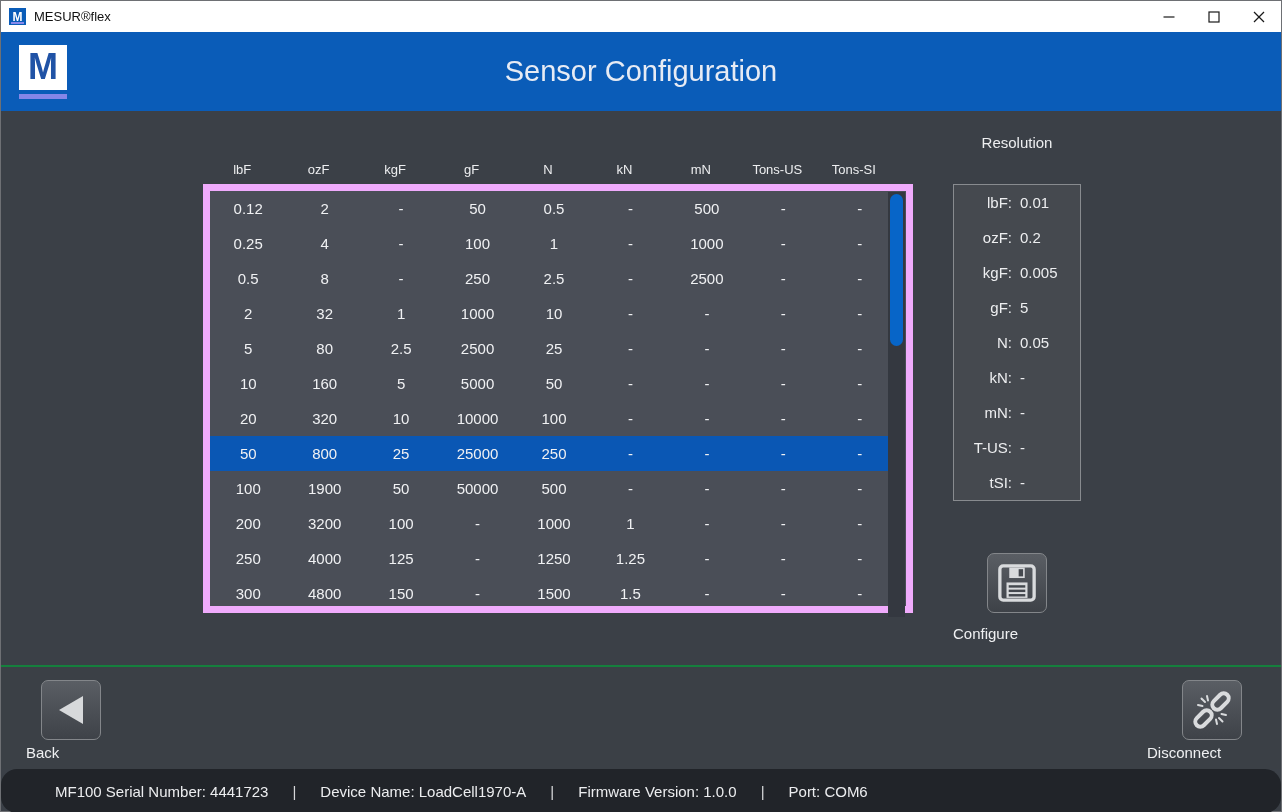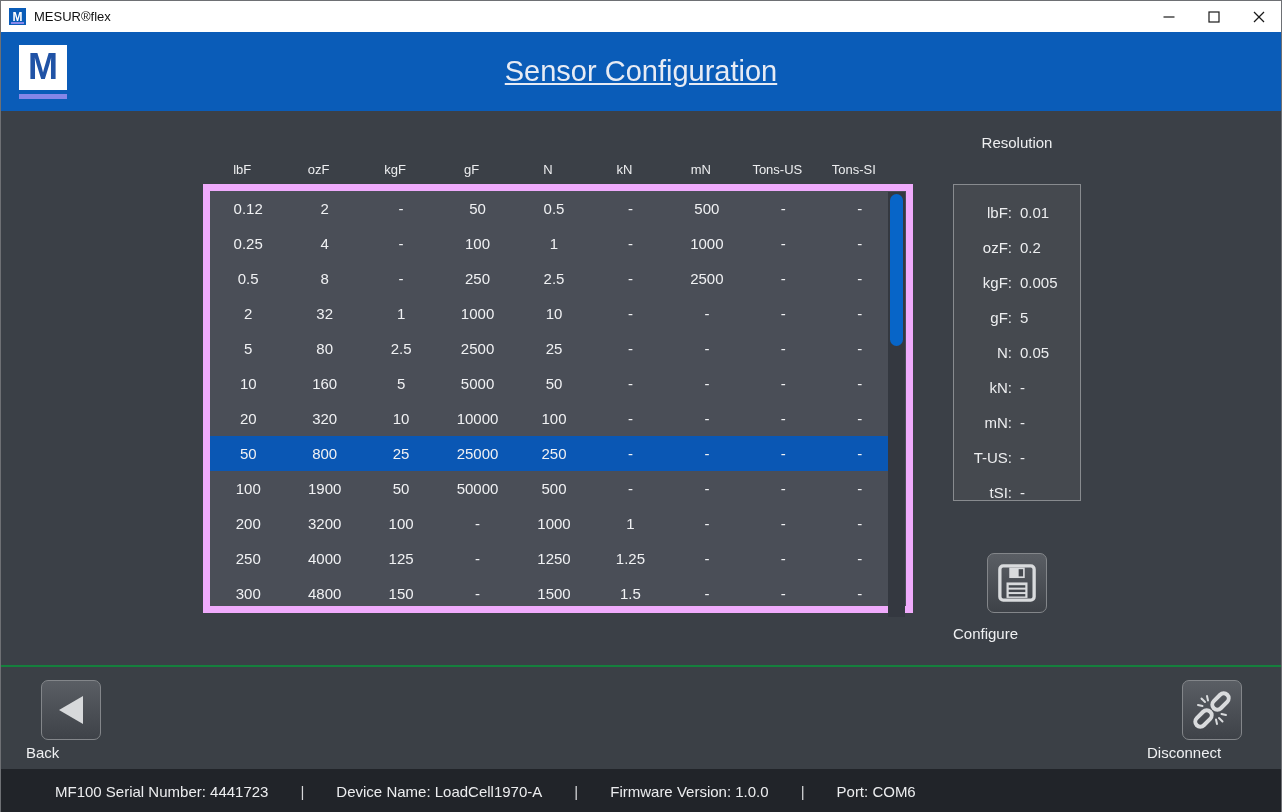--- a/index.html
+++ b/index.html
@@ -21,21 +21,21 @@
              align-items:center; justify-content:center; cursor:pointer; }
   .win-btn svg { stroke:#1A1A1A; stroke-width:1.2; fill:none; }
 
   
   .header { position:absolute; top:31px; left:0; right:0; height:79px; background:#0A5CB8; }
   .brand-logo { position:absolute; left:18px; top:13px; width:48px; }
   .brand-logo-box { width:48px; height:45px; background:#FFFFFF; display:flex; align-items:center; justify-content:center; }
   .brand-logo-box span { color:#2053A6; font-size:36px; font-weight:bold; line-height:1; margin-top:-2px; }
   .brand-logo-underline { margin-top:4px; width:48px; height:5px; background:#8586E8; }
   .header-title { position:absolute; top:0; left:0; right:0; height:79px; display:flex;
-                  align-items:center; justify-content:center; font-size:29px; color:#E7EBF4;text-decoration:underline; }
+                  align-items:center; justify-content:center; font-size:29px; color:#E7EBF4; }
 
   
   .main { position:absolute; top:110px; left:0; right:0; height:554px; background:#3B4047; }
   .section-title { position:absolute; font-size:15px; color:#EDEEF0; text-align:center; }
   #capacity-title { left:202px; width:710px; top:22px; }
   #resolution-title { left:950px; width:132px; top:23px; }
 
   .cap-headers { position:absolute; left:203px; top:51px; width:688px; display:grid;
                  grid-template-columns:repeat(9,1fr); }
   .cap-col-header { text-align:center; font-size:13px; color:#EDEEF0; }
@@ -46,21 +46,21 @@
   .cap-row { display:grid; grid-template-columns:repeat(9,1fr); height:35px; align-items:center; cursor:default; }
   .cap-row.selected { background:#0A57B4; }
   .cap-cell { text-align:center; font-size:15px; color:#F0F1F3; }
 
   .scrollbar { position:absolute; top:1px; right:1px; width:17px; height:425px; background:#343840; }
   .scroll-thumb { position:absolute; top:2px; left:2px; width:13px; height:152px;
                   border-radius:7px; background:#0765C8; }
 
   
   .res-panel { position:absolute; left:952px; top:73px; width:128px; height:317px;
-               background:#45494F; border:1px solid #888B8F; padding-top:10px; }
+               background:#45494F; border:1px solid #888B8F; padding-top:0; }
   .res-row { height:35px; display:flex; align-items:center; font-size:15px; color:#EDEEF0; }
   .res-label { width:58px; text-align:right; }
   .res-value { margin-left:8px; }
 
   
   .icon-btn { position:absolute; width:60px; height:60px; border-radius:7px; cursor:pointer;
               border:1px solid #83868A; background:linear-gradient(180deg,#5A5E64 0%,#3E4248 100%);
               display:flex; align-items:center; justify-content:center; }
   .btn-label { position:absolute; font-size:15px; color:#EFF0F2; }
 
@@ -70,22 +70,22 @@
   
   .footer { position:absolute; top:664px; left:0; right:0; height:104px; background:#3B4046;
             border-top:2px solid #15803d; }
   #back-btn { left:40px; top:13px; }
   #back-label { left:25px; top:77px; width:90px; }
   #disconnect-btn { left:1181px; top:13px; }
   #disconnect-label { left:1146px; top:77px; width:130px; }
 
   
   .statusbar { position:absolute; top:768px; left:0; right:0; height:44px; background:#212429;
-               display:flex; align-items:center; gap:32px; padding-left:54px;
-               font-size:15px; color:#ECEDEF; }
+               display:flex; align-items:center; gap:24px; padding-left:54px;
+               font-size:15px; color:#ECEDEF;border-radius:16px; }
   .status-sep { color:#D6D7D9; }
 </style>
 </head>
 <body>
 
 <div class="window">
 
   <div class="titlebar">
     <span class="app-icon">
       <span class="m">M</span>

